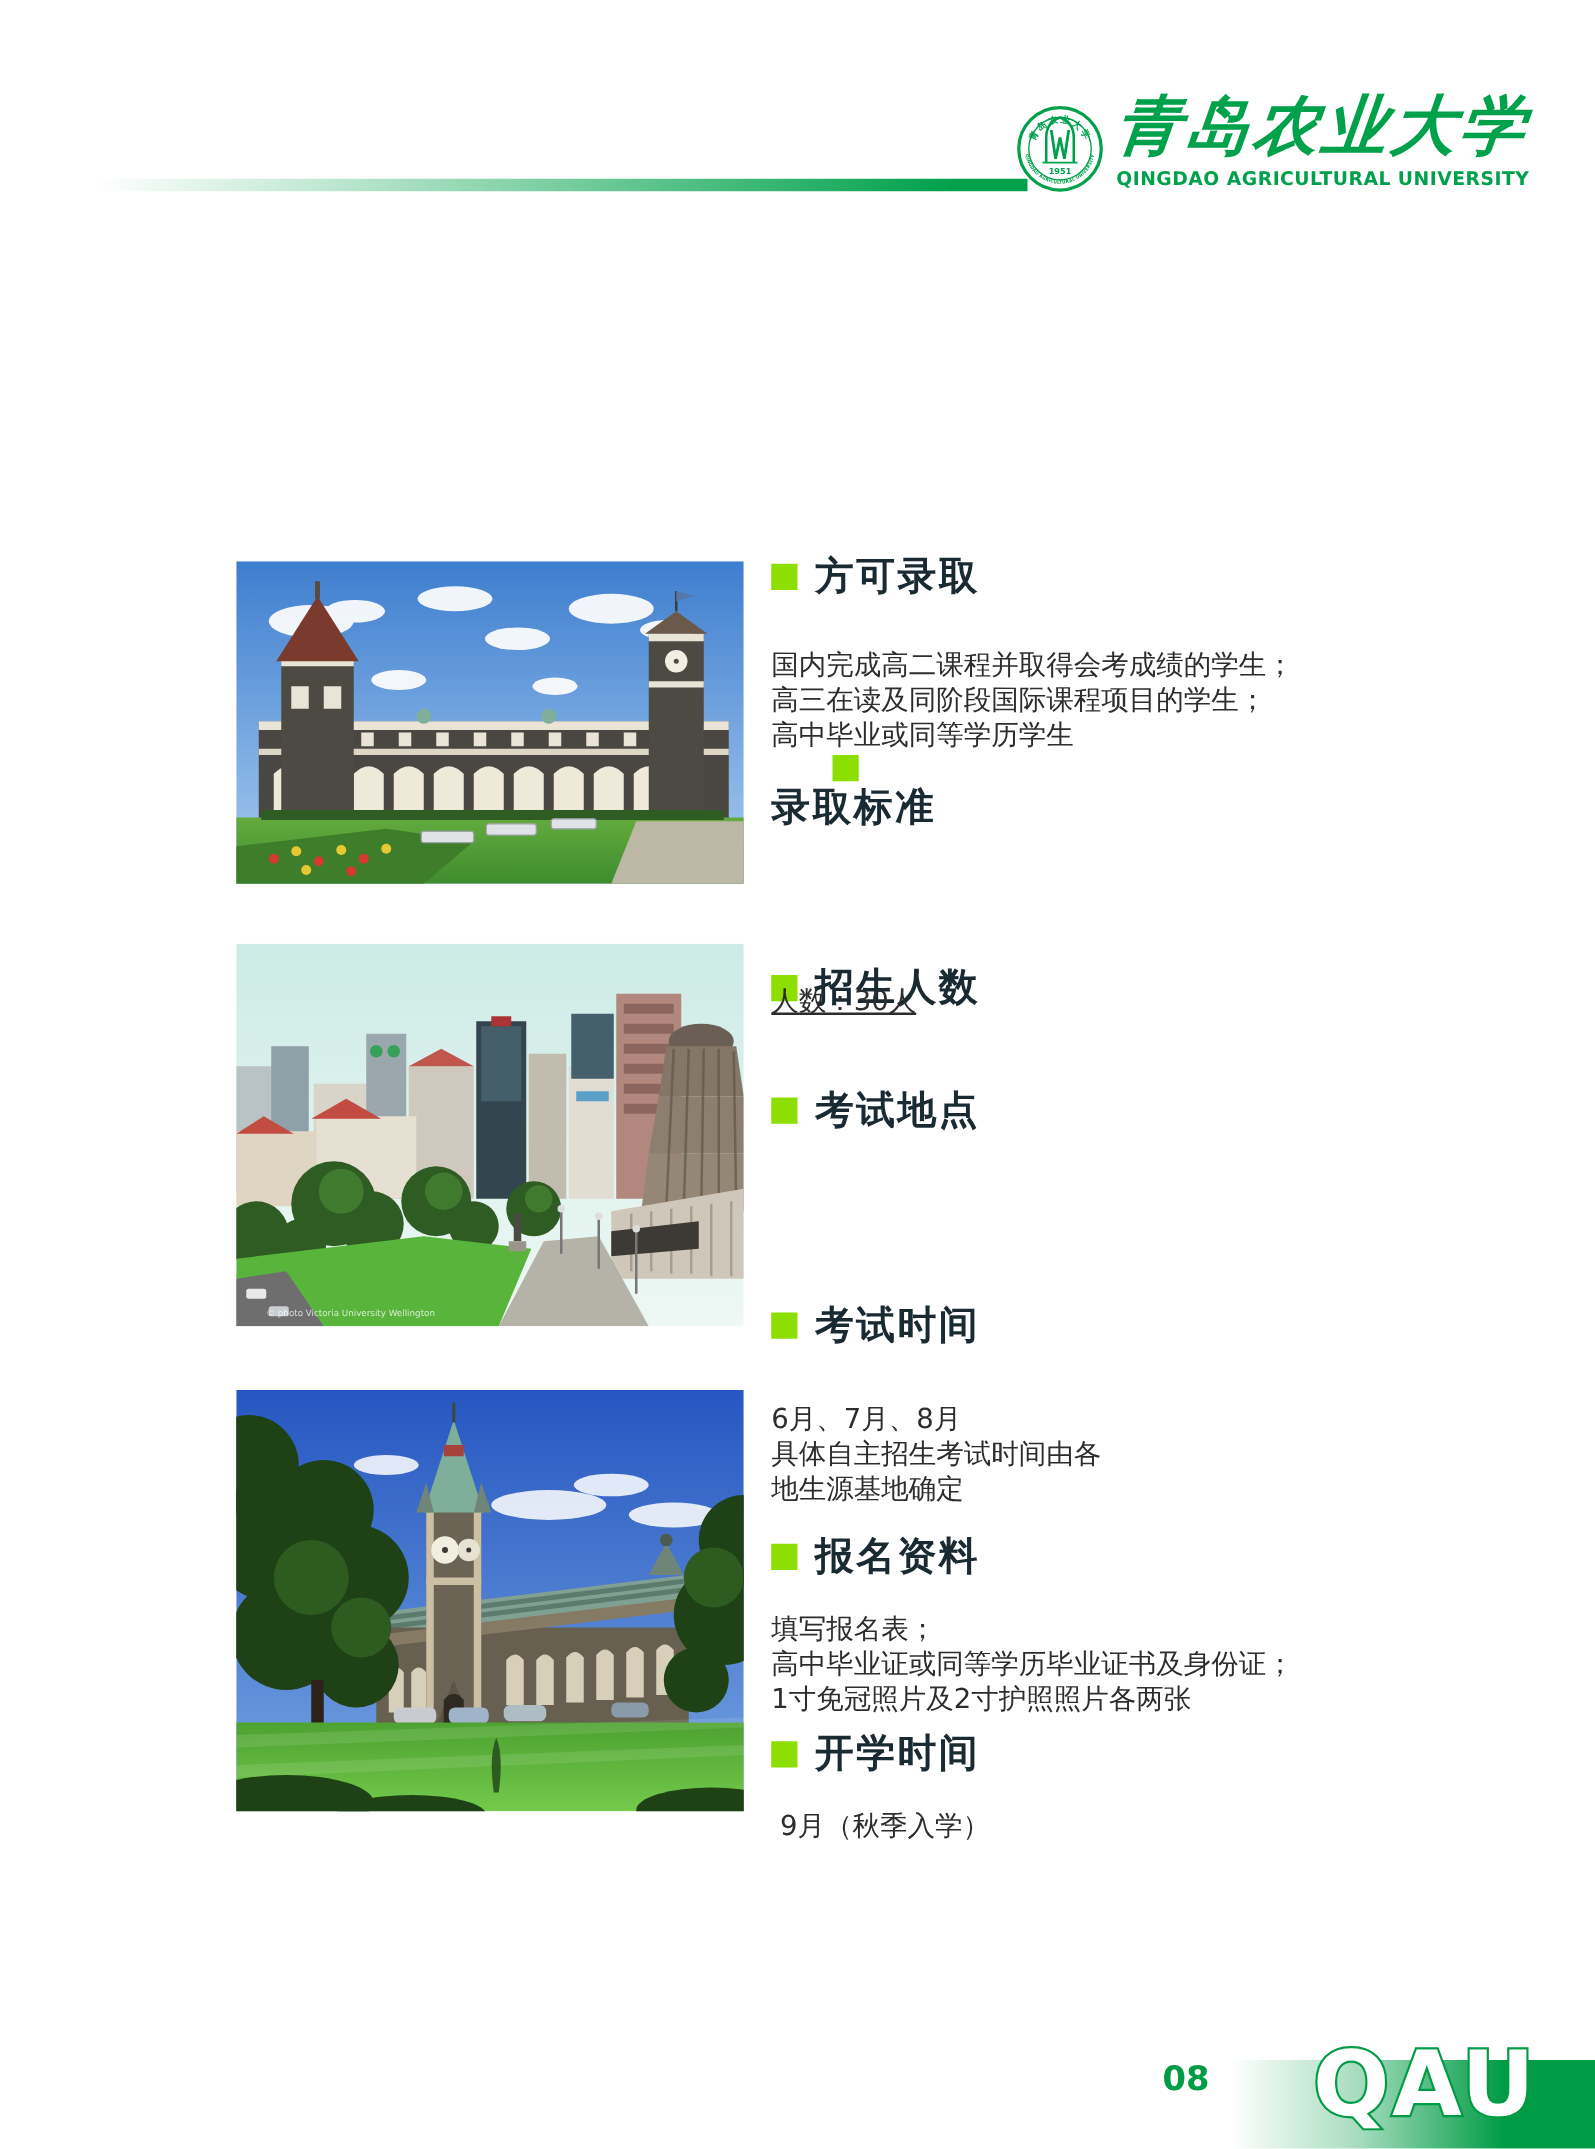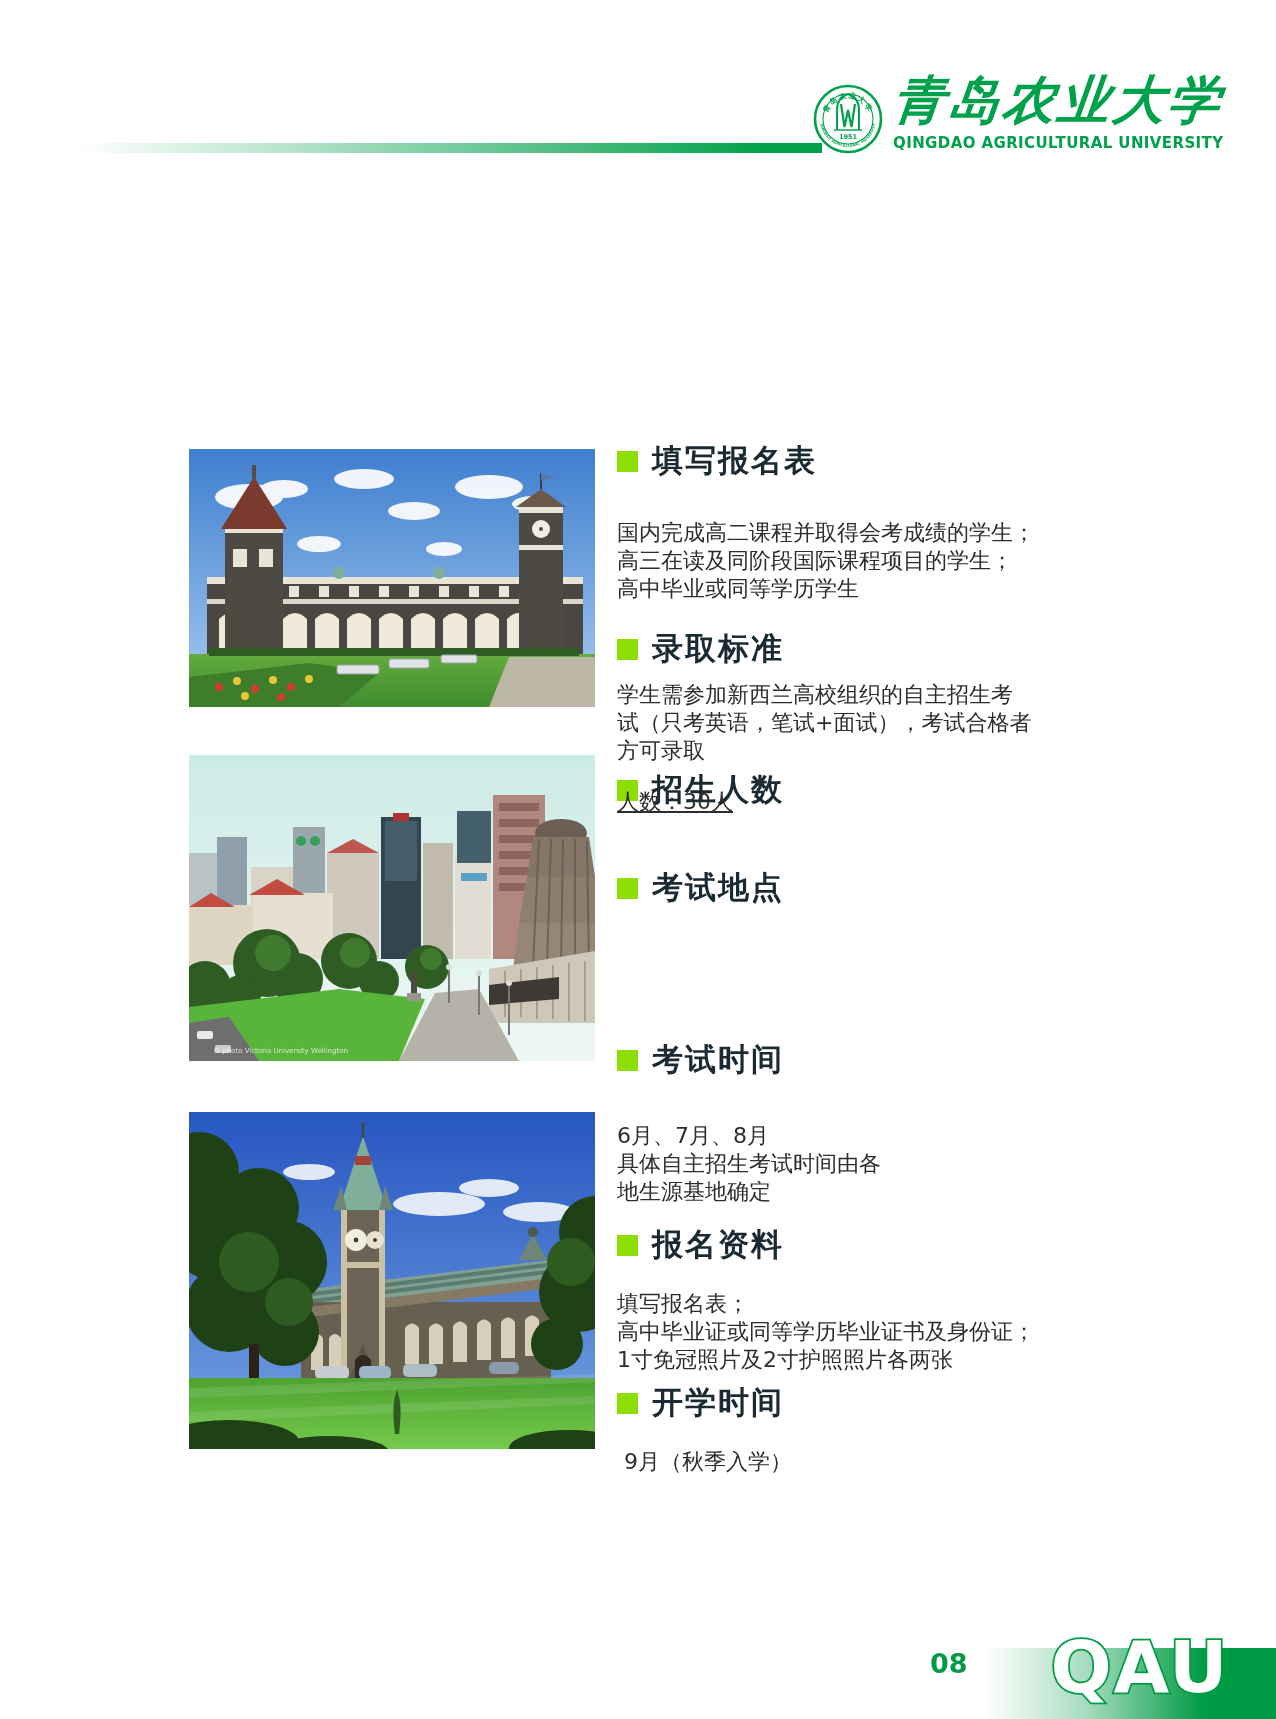--- a/index.html
+++ b/index.html
@@ -380,33 +380,30 @@
         <ellipse cx="40" cy="330" rx="70" ry="22"></ellipse>
           <ellipse cx="140" cy="340" rx="60" ry="16"></ellipse>
         <ellipse cx="380" cy="336" rx="60" ry="18"></ellipse>
       </g>
       <path d="M206 322 q-4,-30 2,-44 q6,14 2,44 z" fill="#2e5c20"></path>
     </svg>
   </div>
 
   <div class="section-head" style="top:440px;">
     <span class="bullet"></span>
-    <span class="section-title">填写报名表</span>
+    <span class="section-title">方可录取</span>
   </div>
   <div class="section-body" style="top:503px;">国内完成高二课程并取得会考成绩的学生；
 高三在读及同阶段国际课程项目的学生；
 高中毕业或同等学历学生</div>
 
-  <div class="section-head" style="top:628px;">
+  <div class="section-head" style="top:604px;flex-direction:column;">
     <span class="bullet"></span>
     <span class="section-title">录取标准</span>
   </div>
-  <div class="section-body" style="top:665px;">学生需参加新西兰高校组织的自主招生考
-试（只考英语，笔试+面试），考试合格者
-方可录取</div>
 
   <div class="section-head" style="top:769px;">
     <span class="bullet"></span>
     <span class="section-title">招生人数</span>
   </div>
   <div class="section-body" style="top:772px;text-decoration:underline;">人数：30人</div>
 
   <div class="section-head" style="top:867px;">
     <span class="bullet"></span>
     <span class="section-title">考试地点</span>

